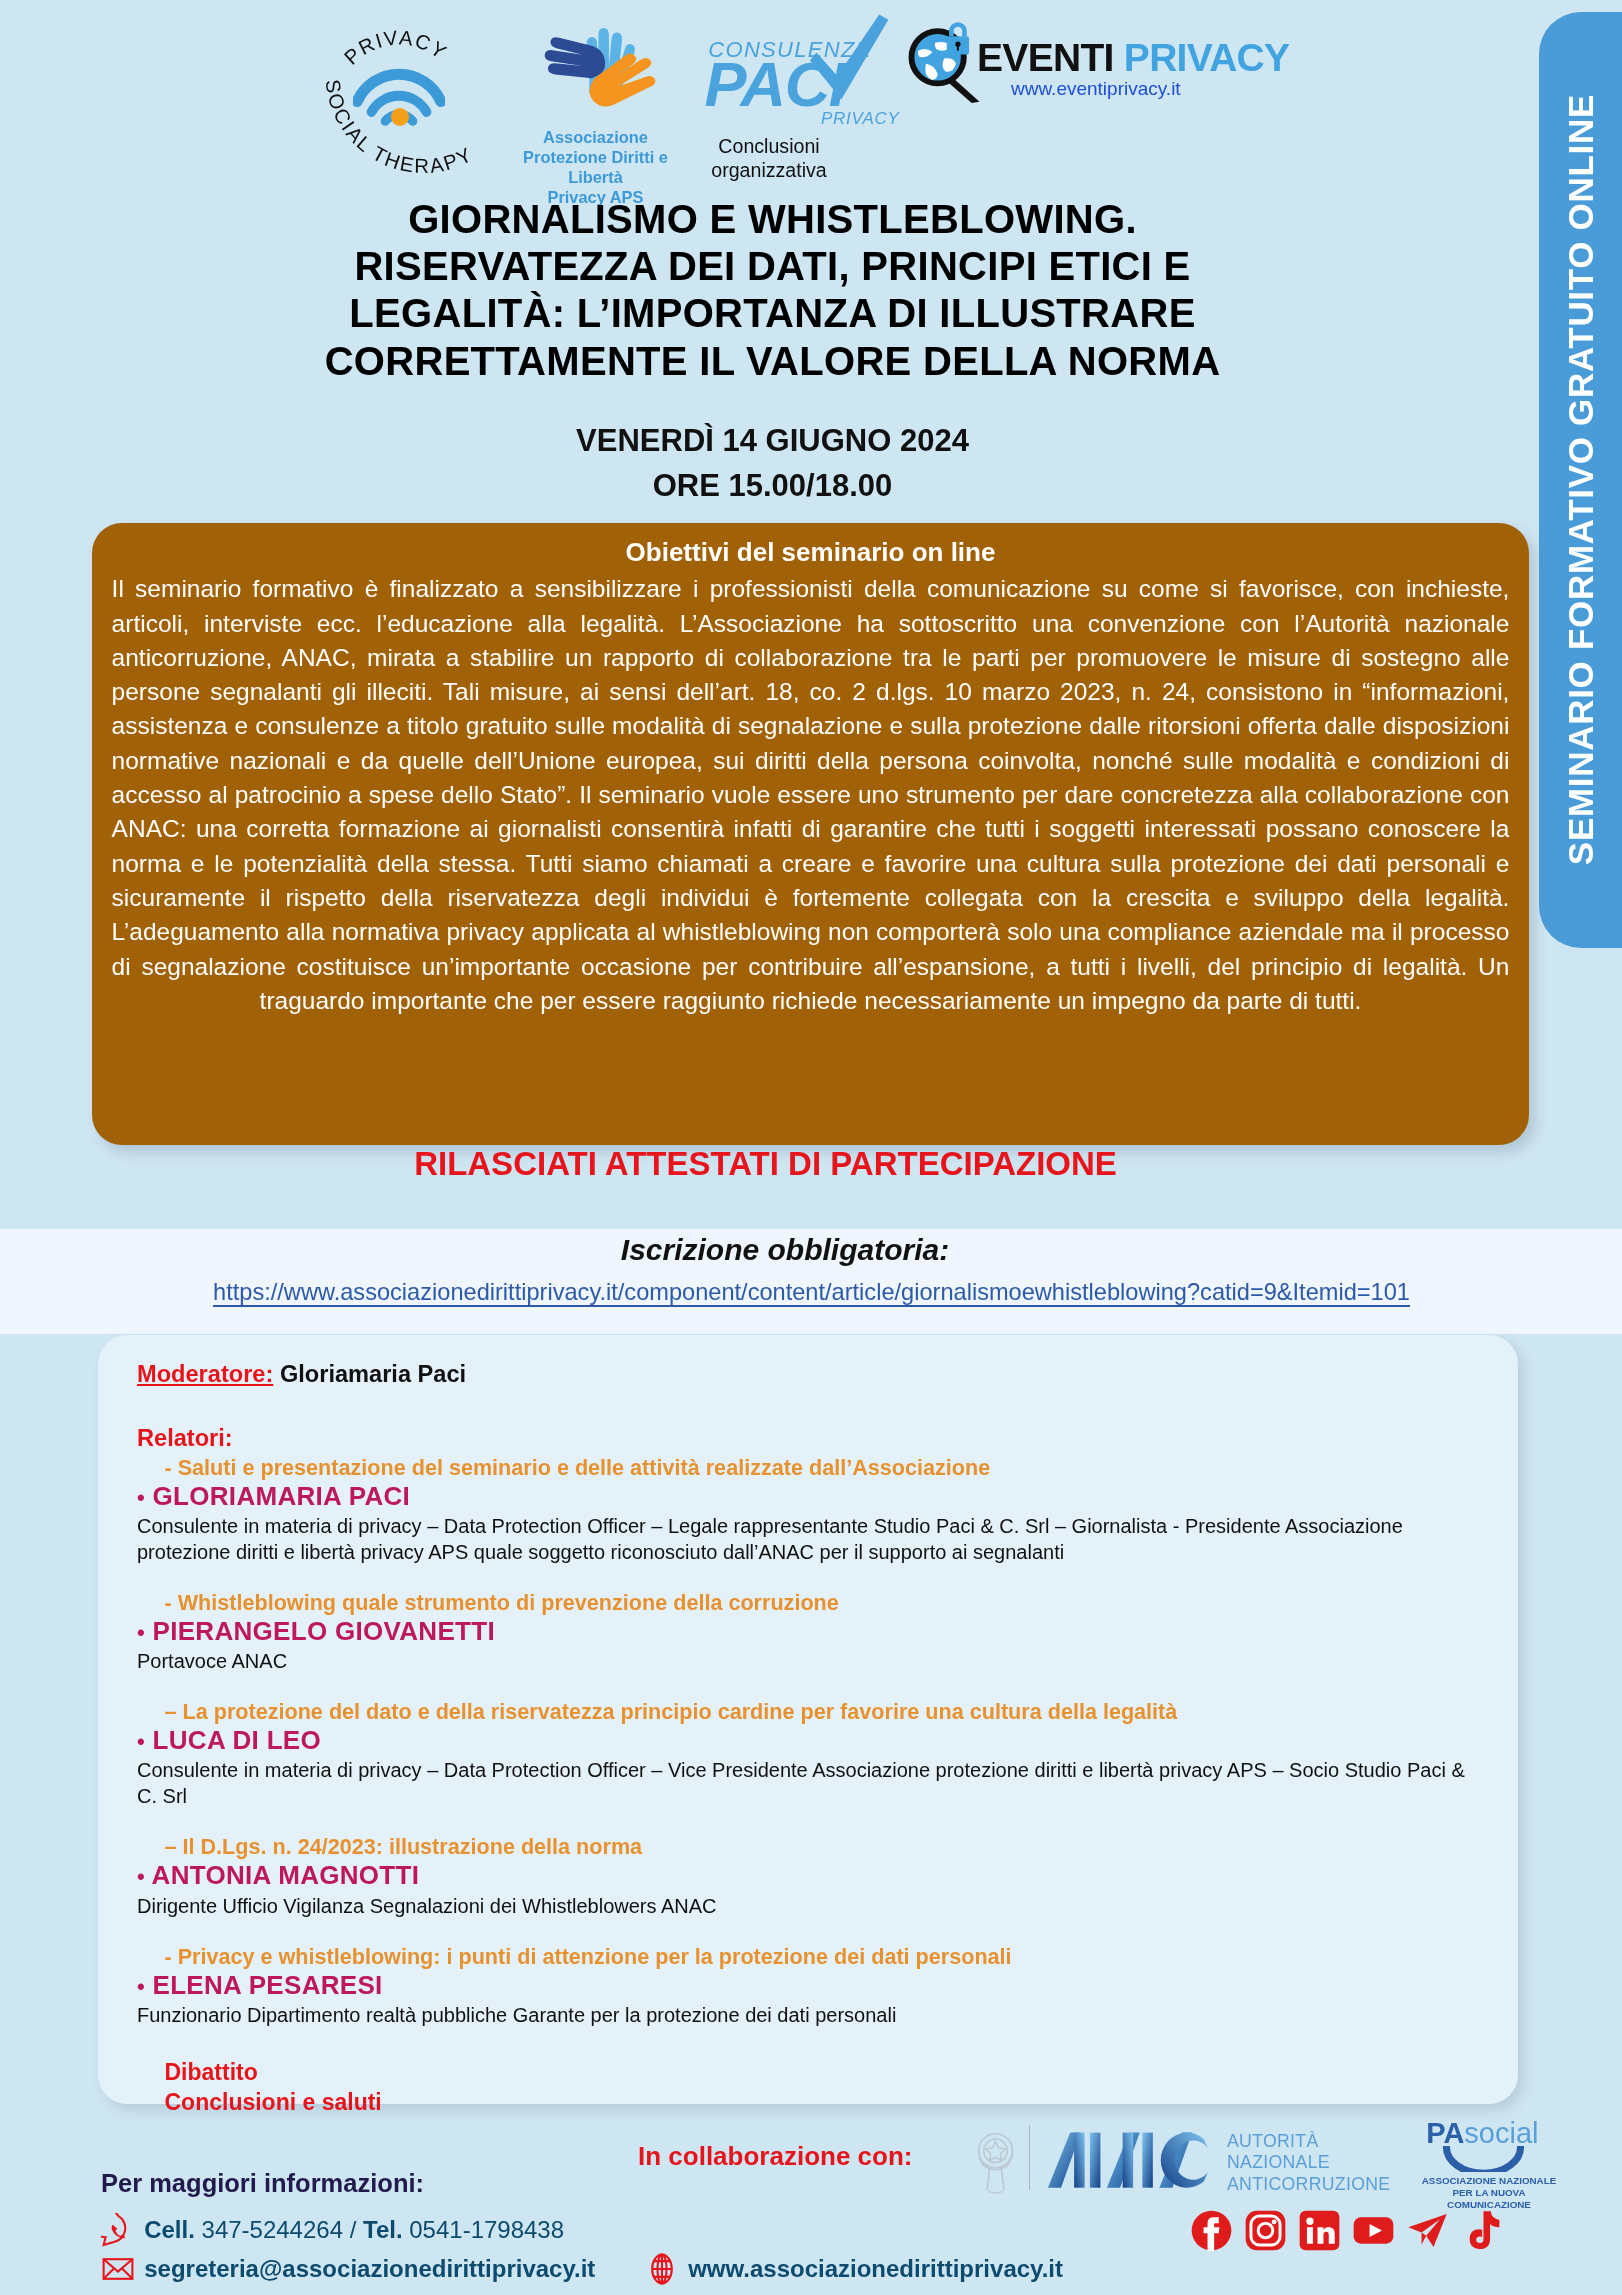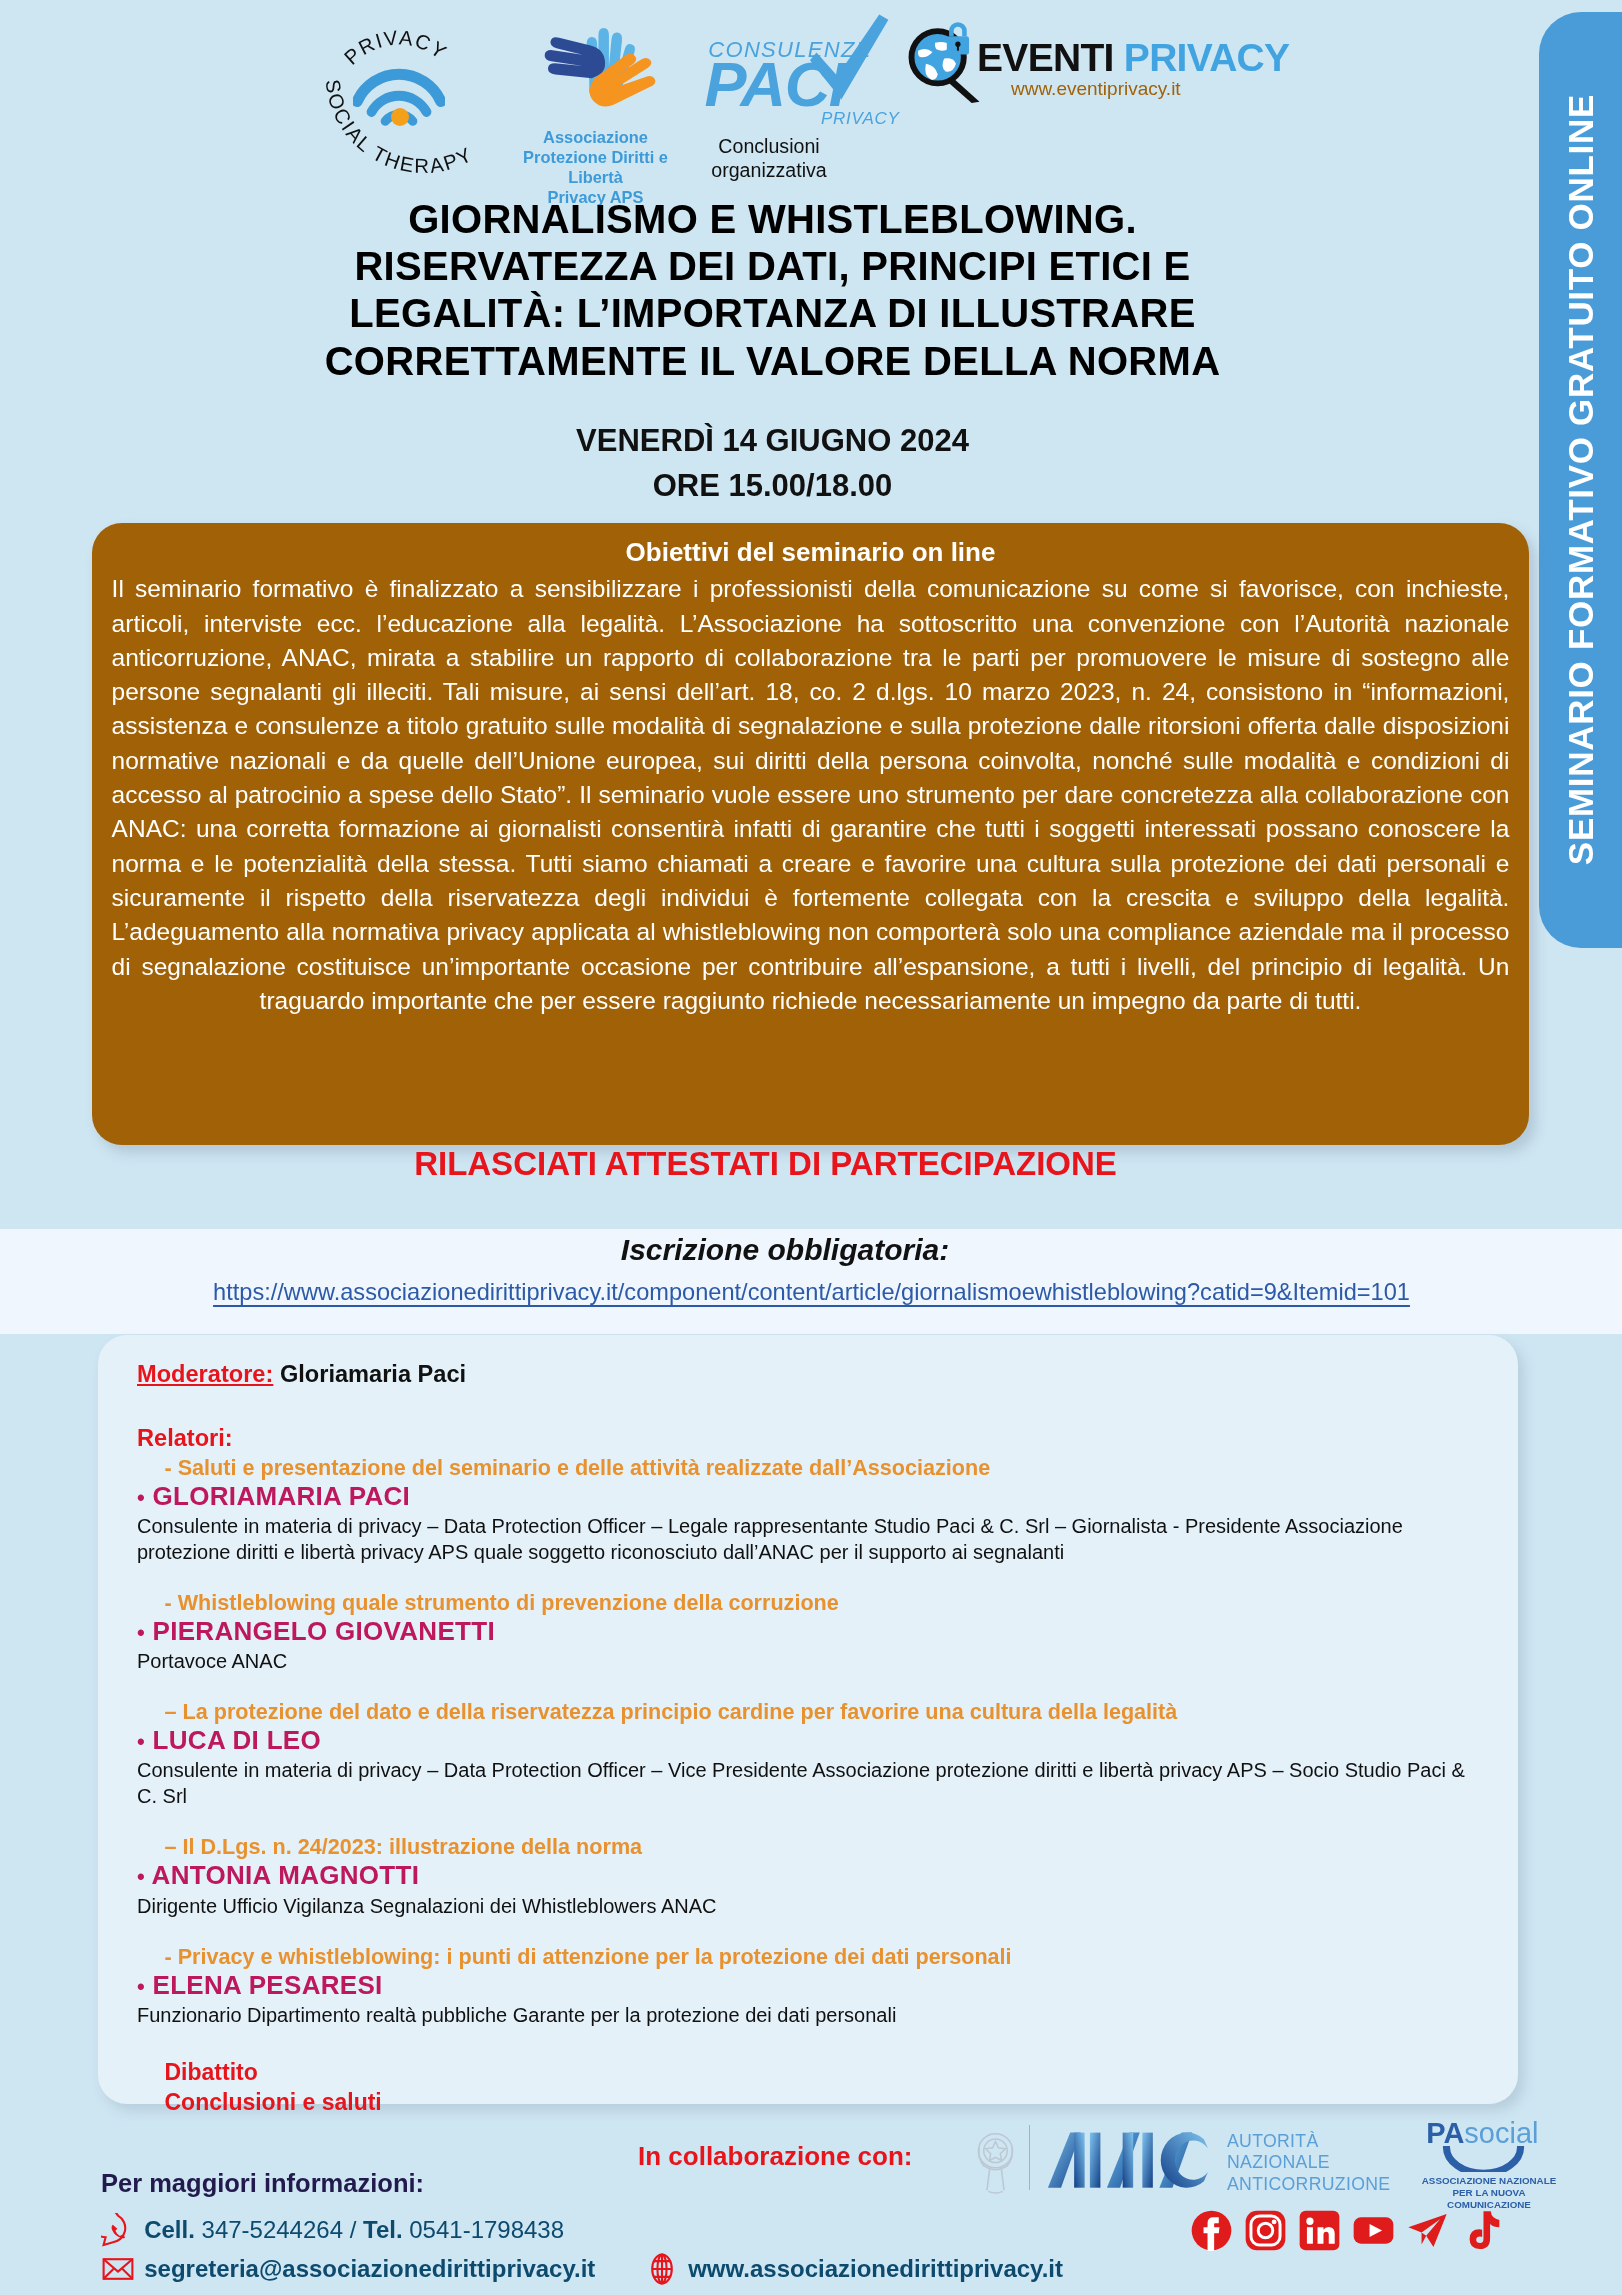--- a/index.html
+++ b/index.html
@@ -53,21 +53,21 @@
   .paci-check { position:absolute; left: 116px; top: 0px; width: 85px; height: 98px; }
   .segreteria { position:absolute; left: 687px; top: 134px; width: 164px; text-align:center;
                 font-size: 19.6px; color:#111; line-height: 1.25; }
 
   .logo-ev { position: absolute; left: 906px; top: 14.4px; width: 340px; height: 105px; }
   .ev-glass { position:absolute; left: 0; top: 3.9px; width: 79px; height: 85px; }
   .ev-text  { position:absolute; left: 71px; top: 22px; font-size: 39px; font-weight: bold;
               letter-spacing: -0.7px; white-space: nowrap; }
   .ev-text .k { color:#111; }
   .ev-text .b { color:#41a4e0; }
-  .ev-url   { position:absolute; left: 105px; top: 64px; font-size: 19px; color:#a16207; }
+  .ev-url   { position:absolute; left: 105px; top: 64px; font-size: 19px; color:#1d4ed8; }
 
   
   .title {
     position: absolute; left: 79px; top: 196px; width: 1387px;
     color: #000000; font-weight: bold; font-size: 40px; line-height: 1.18;
     text-align: center; letter-spacing: 0.3px;
   }
   .datetime {
     position: absolute; left: 79px; top: 419px; width: 1387px;
     text-align: center; color:#111; font-weight: bold; font-size: 31px; line-height: 1.45;

